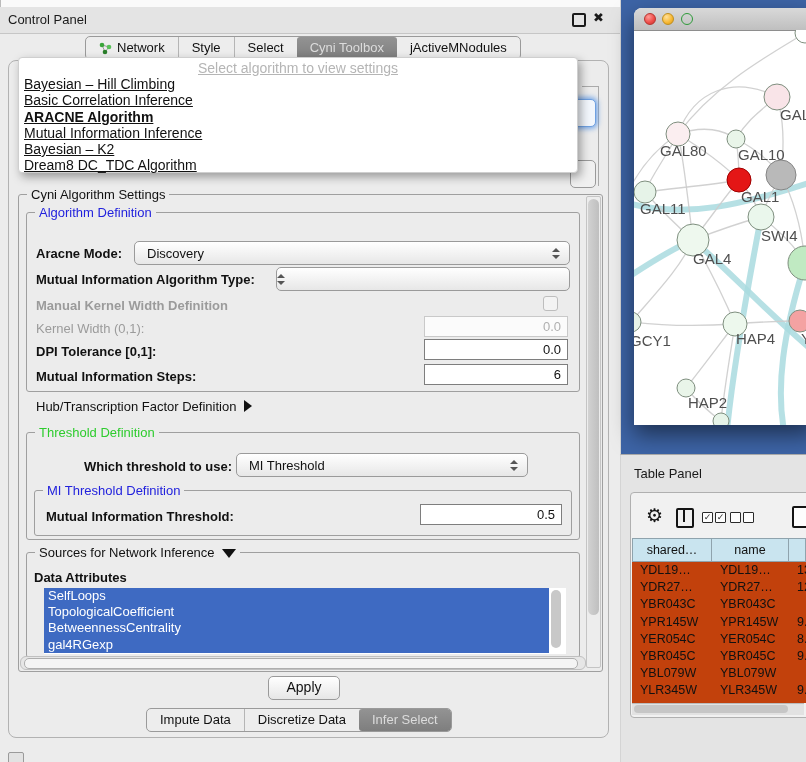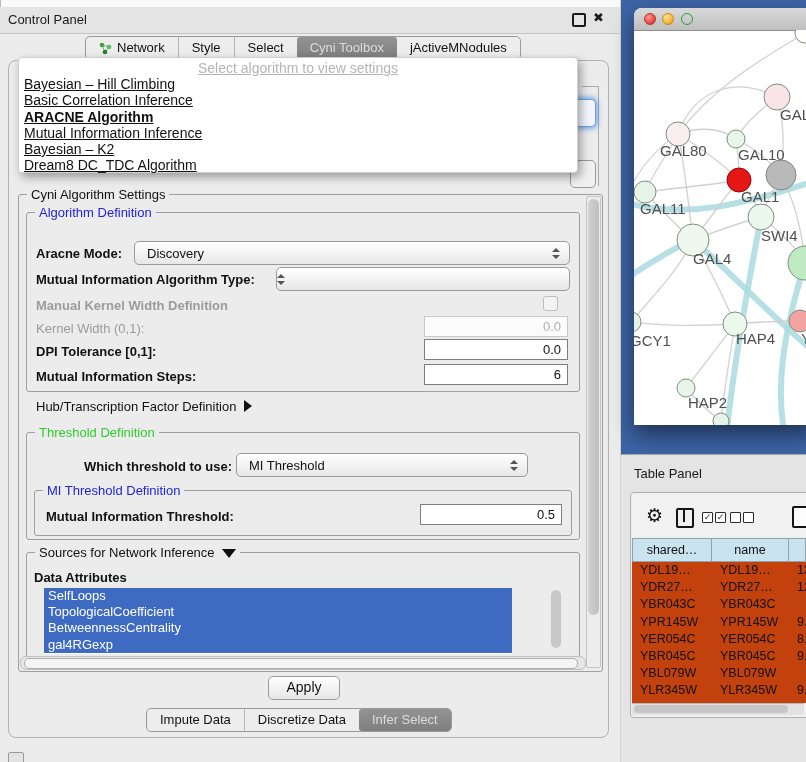--- a/index.html
+++ b/index.html
@@ -55,21 +55,21 @@
   .checkbox{left:543px;top:296px;width:13px;height:13px;border:1px solid #bdbdbd;border-radius:3px;background:#f3f3f3;}
 
   .tri-right{display:inline-block;width:0;height:0;border-top:6px solid transparent;border-bottom:6px solid transparent;border-left:8px solid #111;margin-left:8px;vertical-align:-1px;}
   .tri-down{display:inline-block;width:0;height:0;border-left:7px solid transparent;border-right:7px solid transparent;border-top:9px solid #111;margin-left:7px;vertical-align:-1px;}
 
   .vscroll{left:586px;top:196px;width:13px;height:470px;background:#ededed;border:1px solid #c4c4c4;border-radius:2px;}
   .vthumb{left:588px;top:199px;width:11px;height:416px;background:linear-gradient(90deg,#d2d2d2,#bfbfbf);border-radius:6px;}
   .hscroll{left:20px;top:656px;width:564px;height:12px;background:#e6e6e6;border:1px solid #c0c0c0;border-radius:6px;}
   .hthumb{left:24px;top:658px;width:552px;height:9px;background:#f4f4f4;border:1px solid #aeaeae;border-radius:5px;}
 
-  .attr-list{left:44px;top:588px;width:468px;height:66px;background:#fff;overflow:hidden;}
+  .attr-list{left:44px;top:588px;width:522px;height:66px;background:#fff;overflow:hidden;}
   .attr-item{height:16.2px;line-height:16px;font-size:13px;color:#fff;background:#3e6ac2;width:505px;padding-left:4px;box-sizing:border-box;white-space:nowrap;}
   .attr-scroll{left:551px;top:590px;width:10px;height:58px;background:#c8c8c8;border-radius:5px;}
 
   .apply-btn{left:268px;top:676px;width:70px;height:22px;border:1px solid #9a9a9a;border-radius:5px;
              background:linear-gradient(#ffffff,#e6e6e6);font-size:14px;text-align:center;line-height:21px;}
 
   .mini-sq{left:8px;top:752px;width:14px;height:14px;border:1px solid #9a9a9a;border-radius:2px;background:#e2e2e2;}
 
   
   .desktop{left:620px;top:0;width:186px;height:454px;background:#3d64a6;border-left:1px solid #d4d4d4;}

